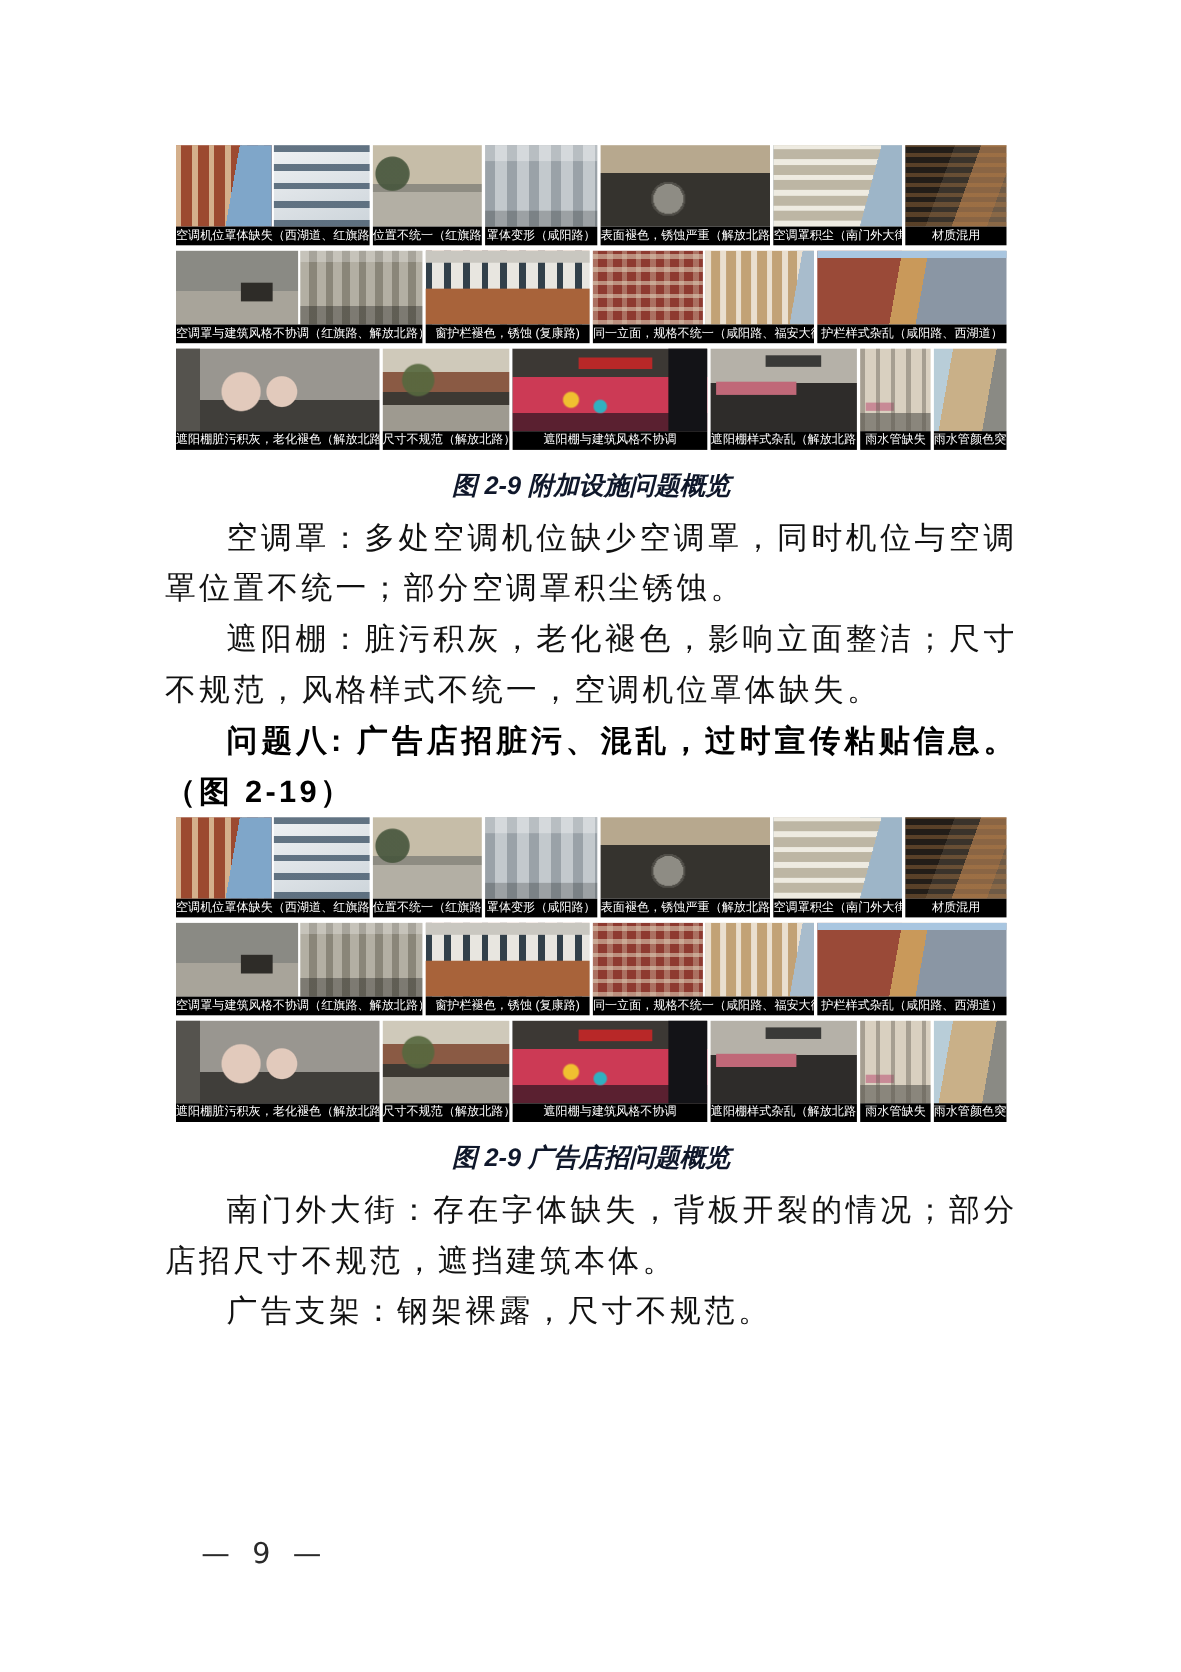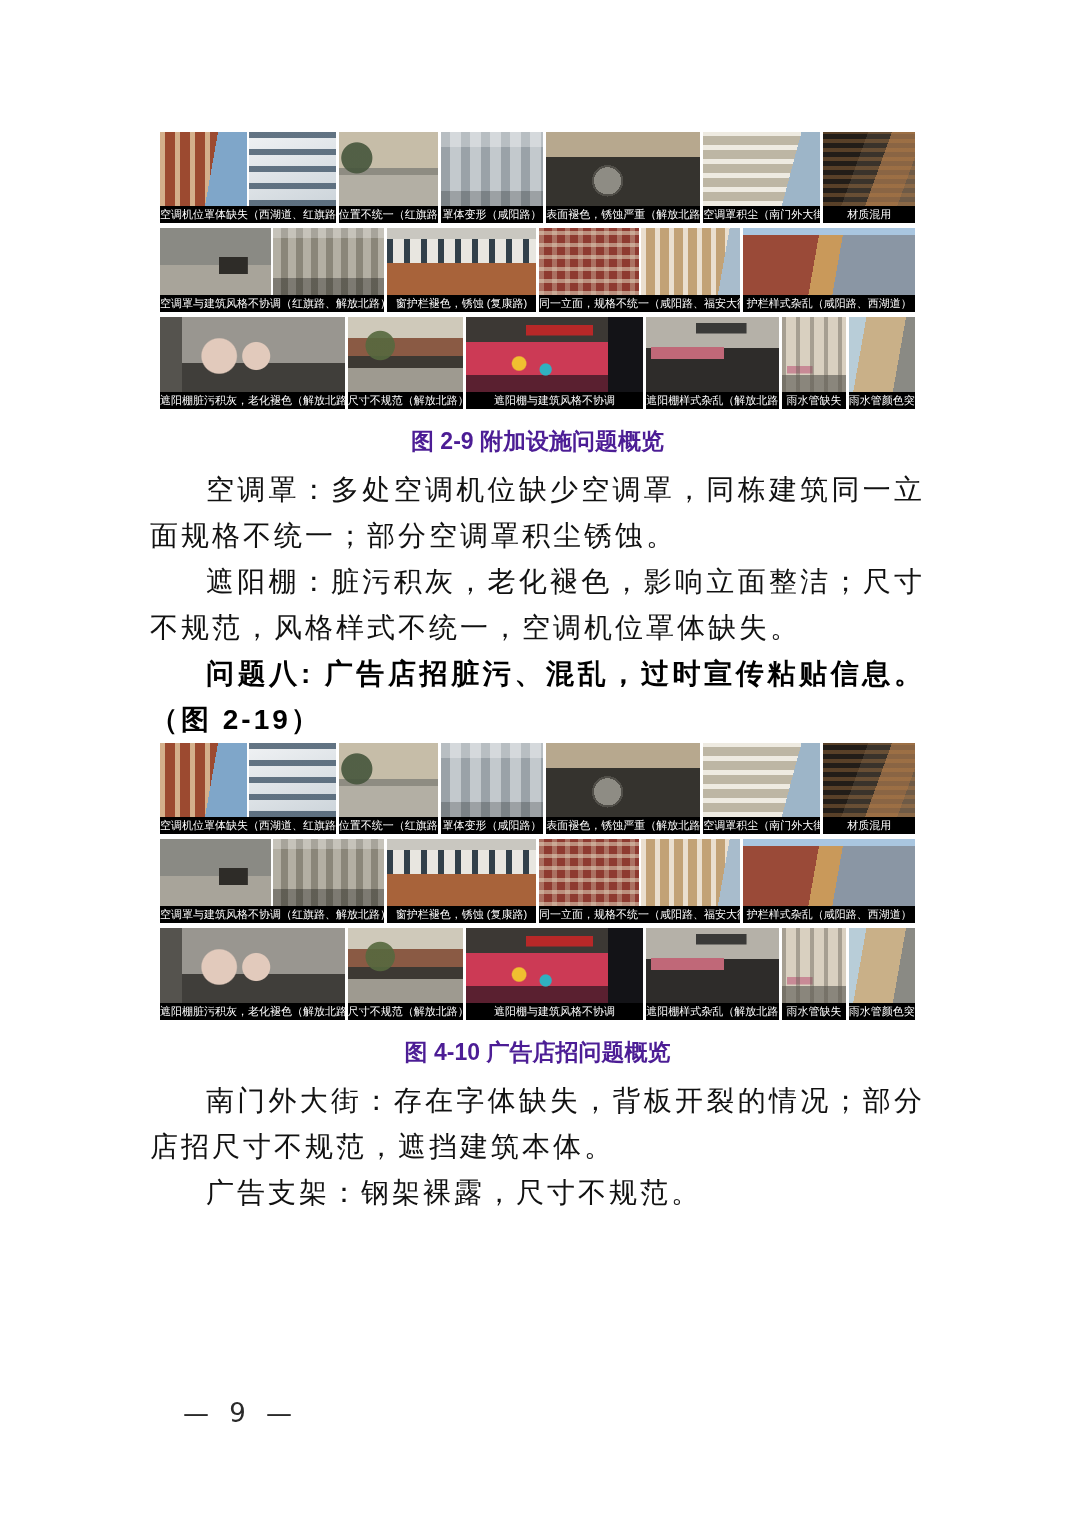--- a/index.html
+++ b/index.html
@@ -101,22 +101,23 @@
     repeating-linear-gradient(90deg, rgba(90,85,75,.4) 0 4px, rgba(0,0,0,0) 4px 14px),
     linear-gradient(#c88a96,#c88a96) 12% 72% / 40% 10% no-repeat,
     linear-gradient(to bottom, #d9d0c0 0 78%, #8a867c 78% 100%); }
   .photo-beige-street { background:
     linear-gradient(100deg, #b8cdd8 0 22%, #c9b088 22% 72%, #8a8a84 72% 100%); }
 
   
   .figure-caption {
     font-family:"Liberation Sans","DejaVu Sans",sans-serif;
     font-weight:bold; font-size:23px; line-height:32px;
-    text-align:center; color:#4c1d95;
+    text-align:center; color:#0f172a;
     margin-top:16px;
+    font-style:italic;
   }
   .text-block { margin-top:10px; }
   .para {
     font-size:28px; line-height:46px;
     letter-spacing:3px;
     text-indent:2em;
     text-align:justify;
     color:#111111;
   }
   .para.bold {
@@ -239,21 +240,21 @@
             <div class="photo photo-beige-street"></div>
           </div>
           <div class="photo-caption">雨水管颜色突兀</div>
         </div>
       </div>
     </div>
 
   <div class="figure-caption">图 2-9 附加设施问题概览</div>
 
   <div class="text-block">
-      <p class="para">空调罩：多处空调机位缺少空调罩，同栋建筑同一立面规格不统一；部分空调罩积尘锈蚀。</p>
+      <p class="para">空调罩：多处空调机位缺少空调罩，同时机位与空调罩位置不统一；部分空调罩积尘锈蚀。</p>
       <p class="para">遮阳棚：脏污积灰，老化褪色，影响立面整洁；尺寸不规范，风格样式不统一，空调机位罩体缺失。</p>
       <p class="para bold">问题八: 广告店招脏污、混乱，过时宣传粘贴信息。（图 2-19）</p>
     </div>
 
   <div class="photo-grid">
       <div class="grid-row row-0">
         <div class="grid-cell" style="flex: 23.4 1 0%;">
           <div class="cell-photos">
             <div class="photo photo-red-brick-apartment"></div>
             <div class="photo photo-white-office-building"></div>
@@ -352,21 +353,21 @@
         </div>
         <div class="grid-cell" style="flex: 8.9 1 0%;">
           <div class="cell-photos">
             <div class="photo photo-beige-street"></div>
           </div>
           <div class="photo-caption">雨水管颜色突兀</div>
         </div>
       </div>
     </div>
 
-  <div class="figure-caption">图 4-10 广告店招问题概览</div>
+  <div class="figure-caption">图 2-9 广告店招问题概览</div>
 
   <div class="text-block">
       <p class="para">南门外大街：存在字体缺失，背板开裂的情况；部分店招尺寸不规范，遮挡建筑本体。</p>
       <p class="para">广告支架：钢架裸露，尺寸不规范。</p>
     </div>
 
   <div class="page-number">— 9 —</div>
 
 </div>
 

